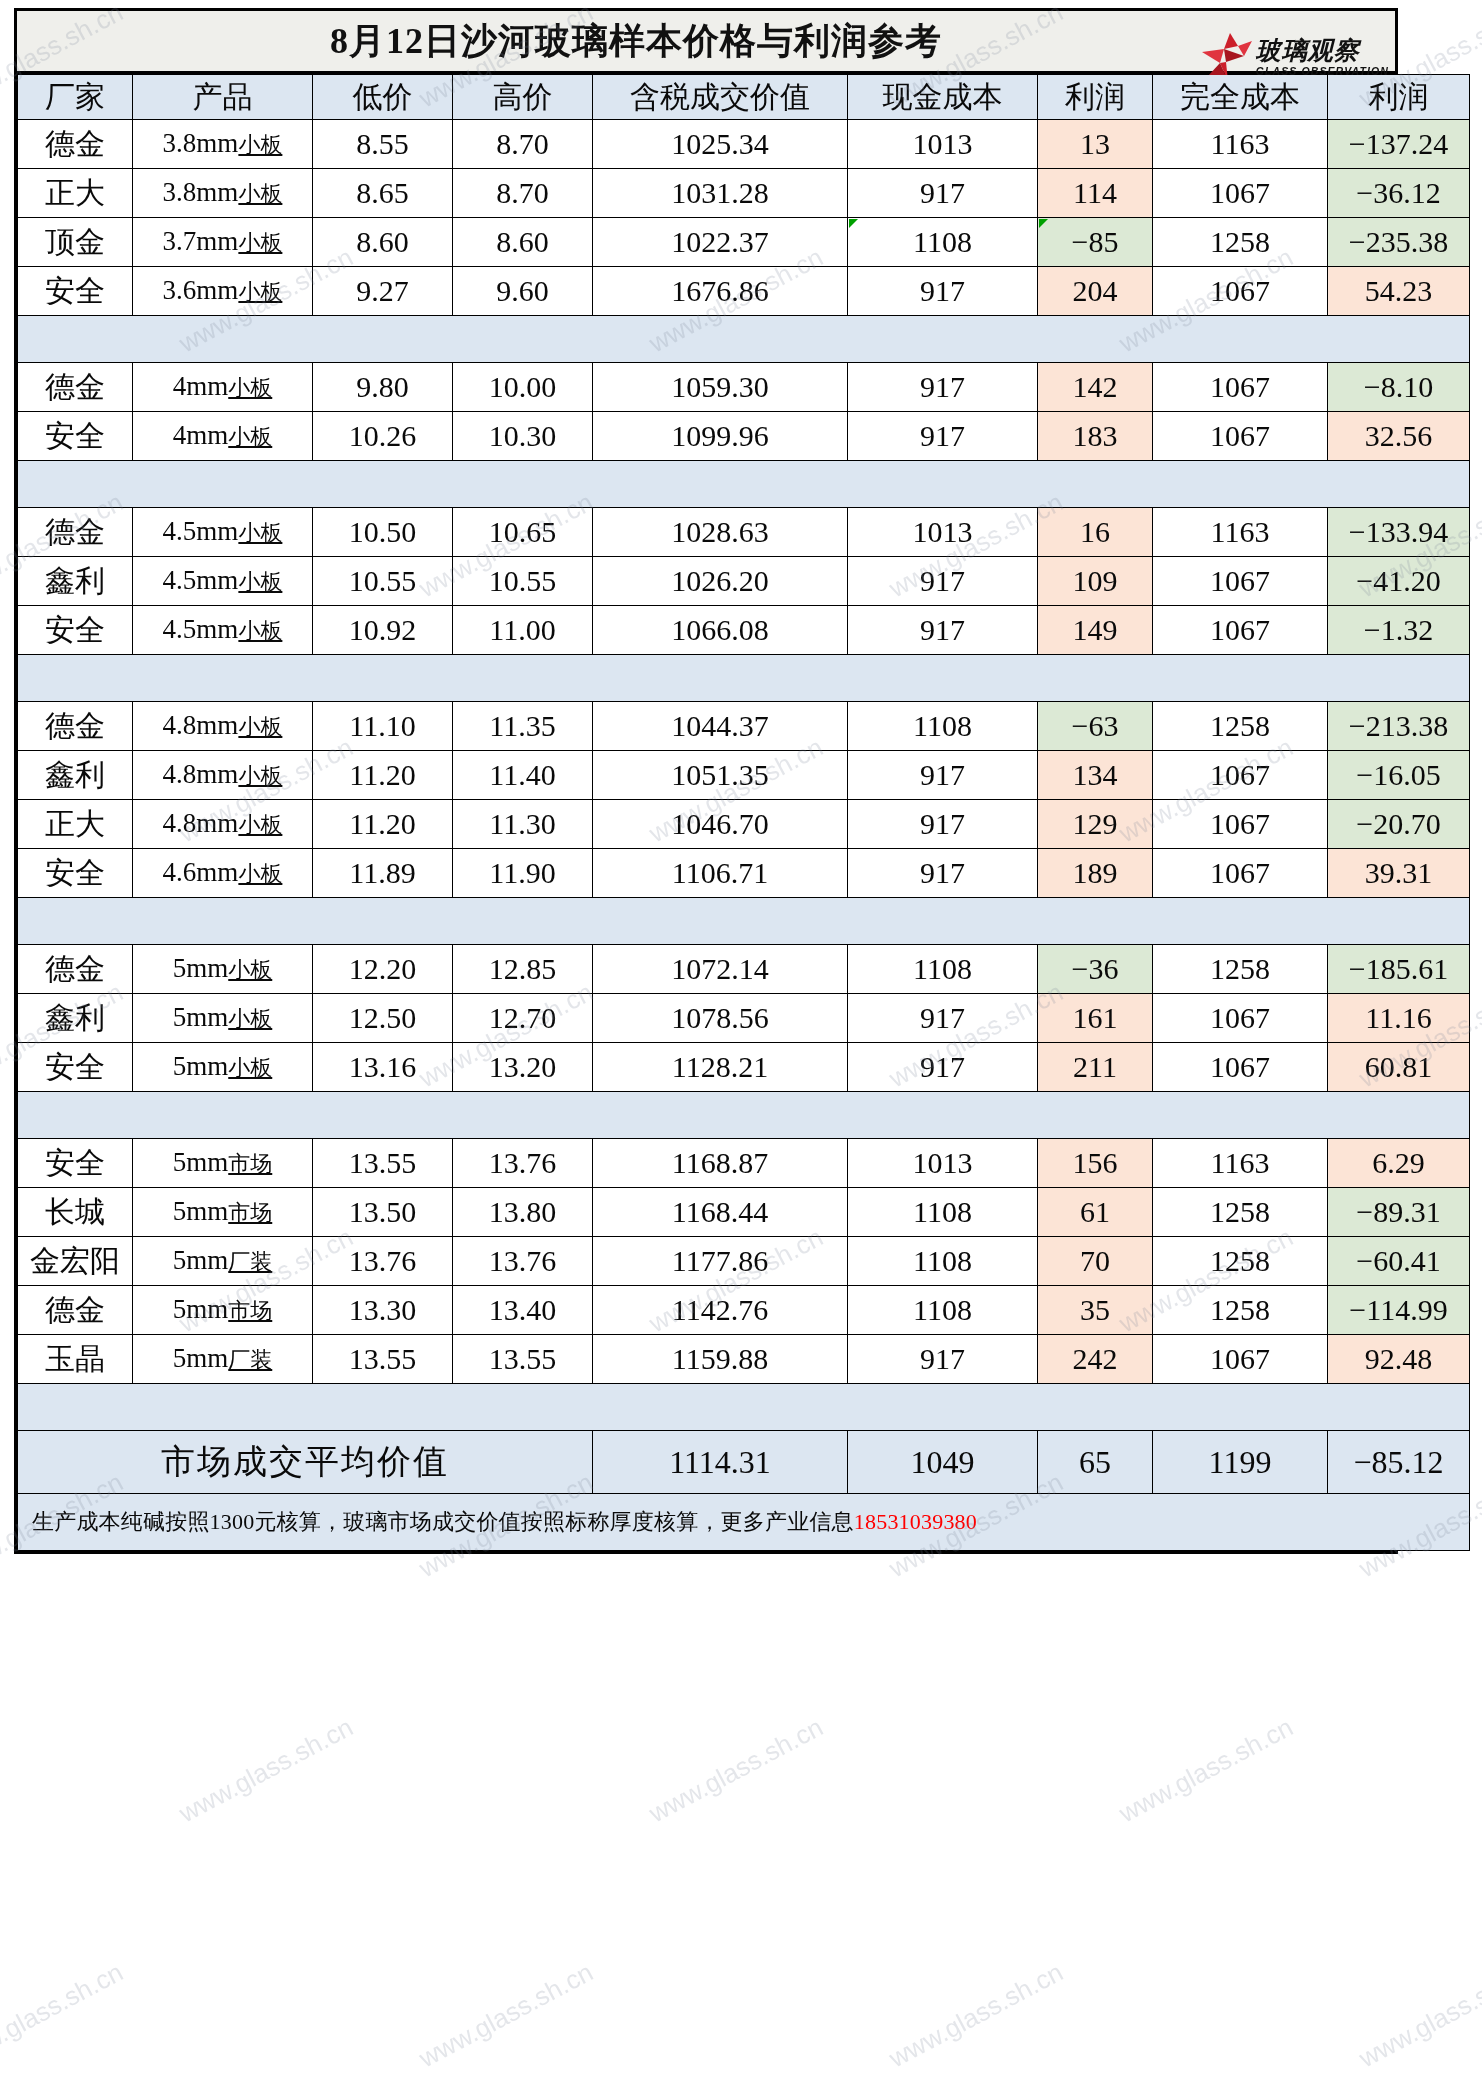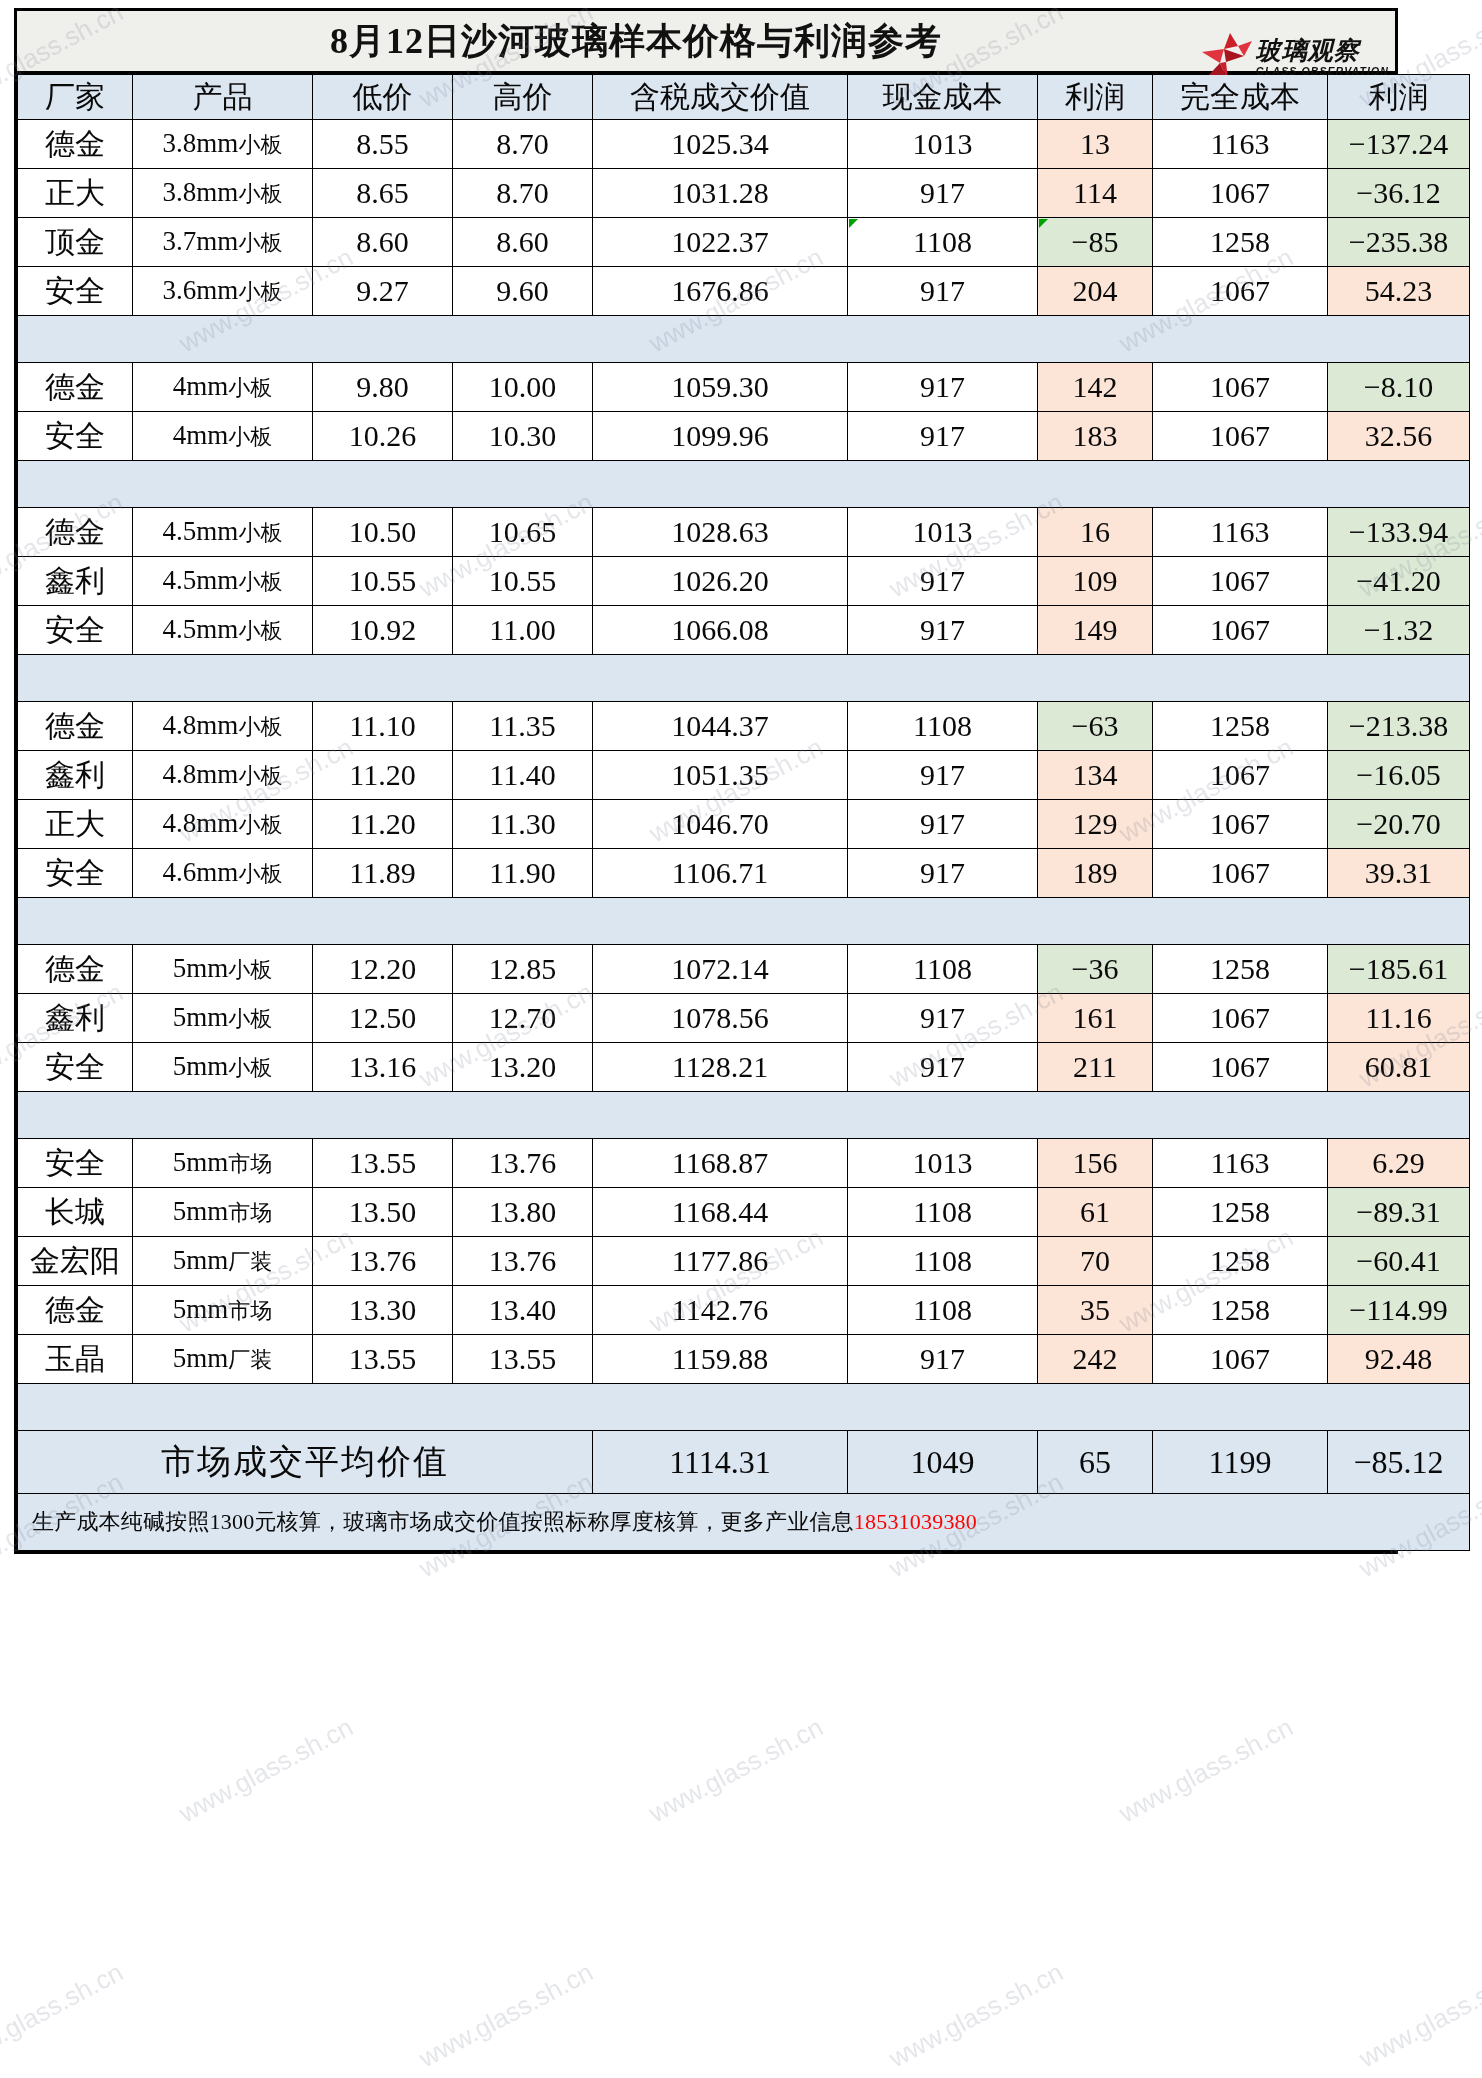--- a/index.html
+++ b/index.html
@@ -126,21 +126,21 @@
   }
   thead th {
     background: #dce6f1;
     height: 44px;
     font-size: 30px;
     font-weight: 400;
   }
   tbody td { height: 48px; }
 
   td.product { font-size: 27px; }
-  td.product .sub { font-size: 22px; }
+  td.product .sub { font-size: 22px; text-decoration: underline; }
 
   tr.spacer td {
     background: #dce6f1;
     height: 46px;
     border-left: none;
     border-right: none;
   }
   tr.spacer td:first-child { border-left: 1.5px solid #000; }
   tr.spacer td:last-child  { border-right: 1.5px solid #000; }
 

